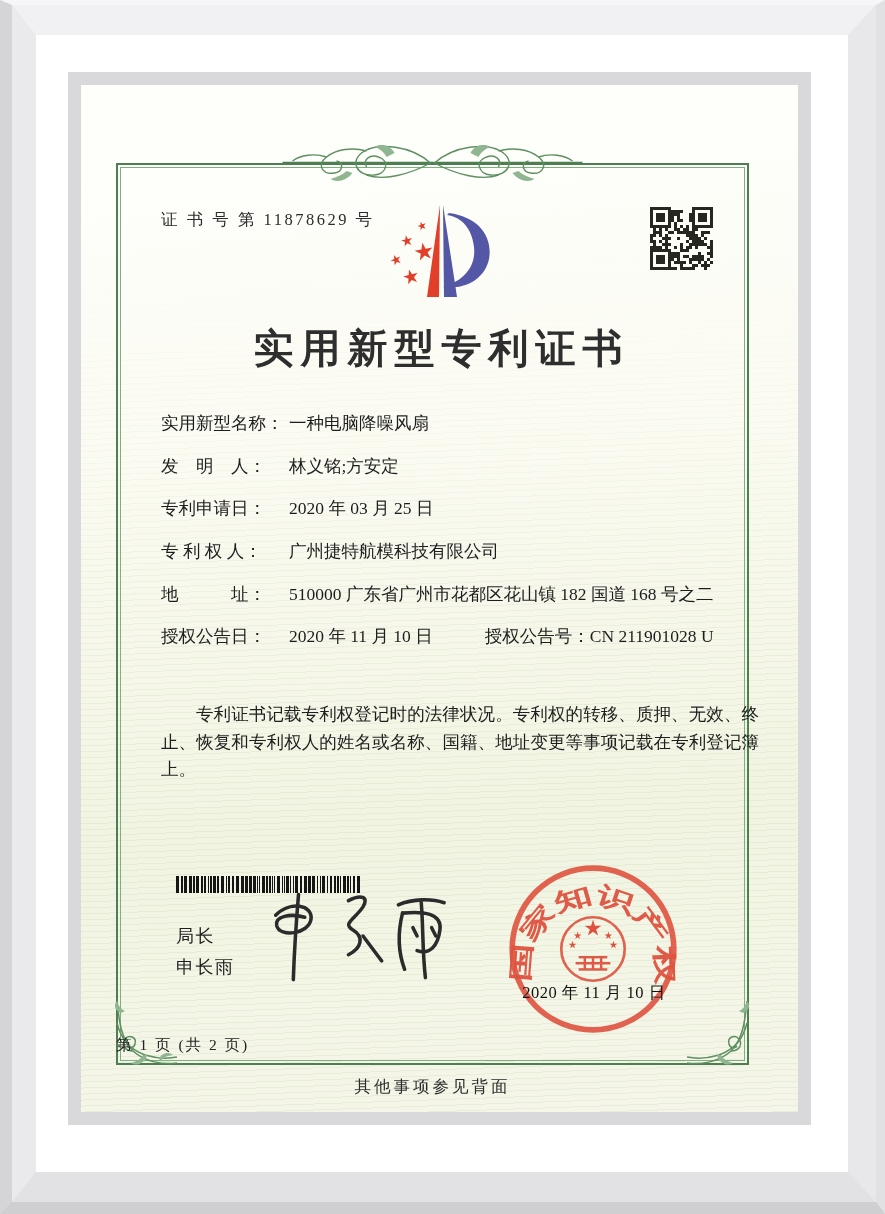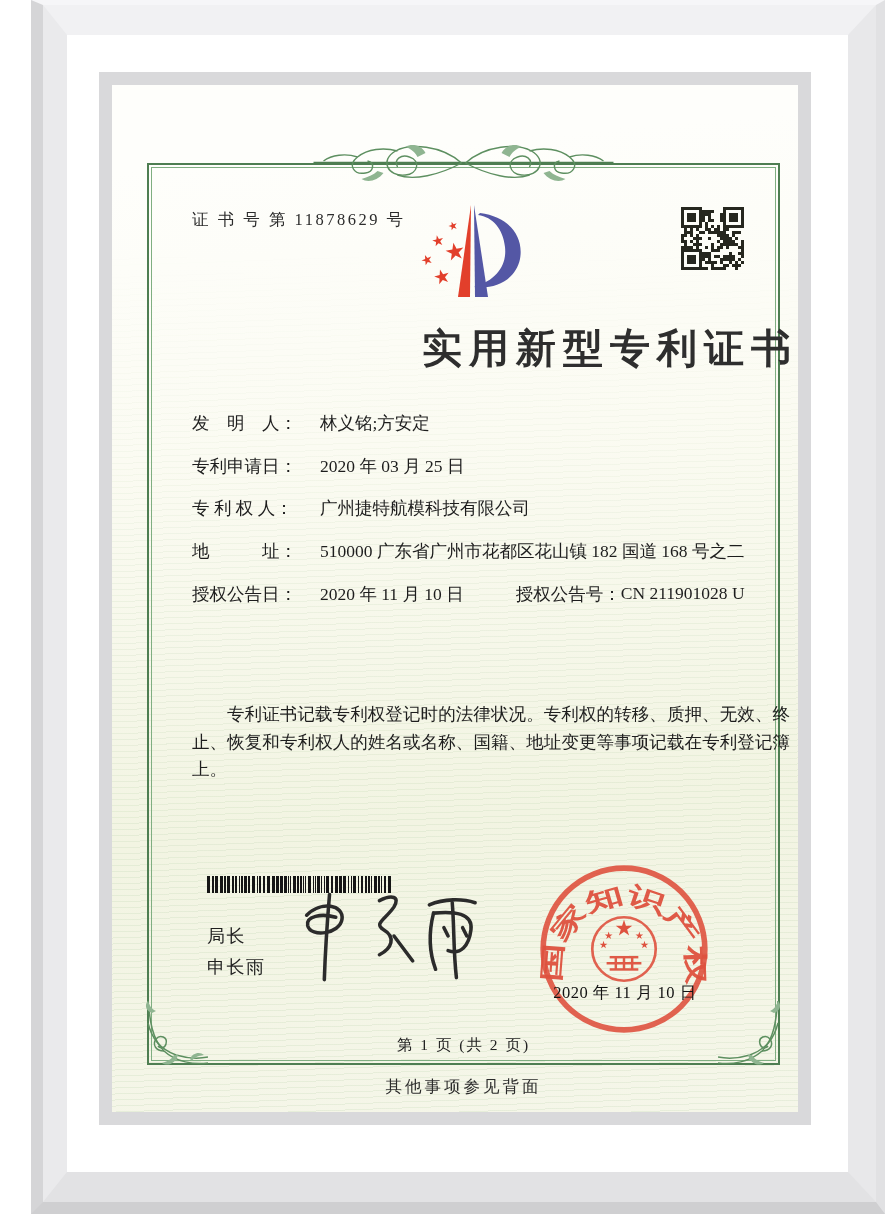--- a/index.html
+++ b/index.html
@@ -1,20 +1,20 @@
 <!DOCTYPE html>
 <html><head>
 <meta charset="utf-8">
 <style>
   html,body{margin:0;padding:0;}
   body{width:885px;height:1214px;position:relative;background:#fff;overflow:hidden;
        font-family:"Liberation Serif","DejaVu Serif",serif;color:#222;}
   
   .bevel1{position:absolute;inset:0;border-style:solid;border-width:5px 9px 12px 12px;
-          border-color:#f6f6f8 #e1e1e3 #cfcfd1 #d5d5d7;margin-left:31px;}
+          border-color:#f6f6f8 #e1e1e3 #cfcfd1 #d5d5d7;}
   .bevel2{position:absolute;inset:0;border-style:solid;border-width:30px 28px 30px 24px;
           border-color:#f1f1f3 #e8e8ea #e2e2e4 #eaeaec;}
   .mat{position:absolute;inset:0;border-style:solid;border-width:37px 37px 47px 32px;border-color:#ffffff;}
   .band{position:absolute;inset:0;border:13px solid #d9d9db;}
   
   .paper{position:absolute;inset:0;overflow:hidden;
          background:linear-gradient(175deg,#fefefb 8%,#fbfbf2 35%,#f2f4e2 70%,#f5f6e9 100%);}
   .paper::before{content:"";position:absolute;inset:0;pointer-events:none;
          background:repeating-linear-gradient(178deg,rgba(120,170,110,.11) 0 1px,transparent 1px 6px);
          -webkit-mask-image:linear-gradient(to bottom,transparent 16%,rgba(0,0,0,.75) 48%,#000 78%);
@@ -26,38 +26,38 @@
   .fl{position:absolute;width:66px;height:66px;}
   .fl.bl{left:30px;top:916px;}
   .fl.br{left:606px;top:916px;transform:scaleX(-1);}
   
   .cert-no{position:absolute;left:80px;top:124px;font-size:16.5px;letter-spacing:2.5px;color:#2c2c2c;}
   .logo{position:absolute;left:296px;top:112px;width:132px;height:112px;}
   .qr{position:absolute;left:569px;top:122px;width:63px;height:63px;display:grid;
       grid-template-columns:repeat(21,3px);grid-auto-rows:3px;}
   .qr i{display:block;}
   .qr i.b{background:#26271f;}
-  .title{position:absolute;left:4px;right:0;top:236px;text-align:right;font-size:40px;
+  .title{position:absolute;left:4px;right:0;top:236px;text-align:center;font-size:40px;
          letter-spacing:7px;font-weight:600;color:#2e2e2e;}
   .fields{position:absolute;left:80px;top:317px;font-size:17.5px;color:#1d1d1d;}
   .frow{height:42.6px;display:flex;align-items:center;white-space:nowrap;}
   .flabel{display:inline-block;width:128px;}
   .grant2{margin-left:52px;}
   .paras{position:absolute;left:80px;top:616px;width:598px;font-size:17.5px;line-height:27.5px;
          text-align:justify;color:#1e1e1e;}
   .paras p{margin:0;text-indent:2em;}
   .barcode{position:absolute;left:95px;top:791px;width:186px;height:17px;display:flex;align-items:stretch;}
   .barcode b{display:block;height:100%;background:#151515;}
   .officer{position:absolute;left:95px;top:836px;font-family:"Liberation Sans","DejaVu Sans",sans-serif;
            font-size:18px;line-height:31px;letter-spacing:1.5px;color:#1f1f1f;}
   .sig{position:absolute;left:178px;top:798px;width:208px;height:106px;}
   .seal{position:absolute;left:424px;top:776px;width:176px;height:176px;opacity:.92;}
   .seal-date{position:absolute;left:430px;top:897px;width:166px;text-align:center;font-size:16.5px;
              letter-spacing:.5px;color:#121212;z-index:5;}
-  .page-ind{position:absolute;left:35px;top:950px;width:633px;text-align:center;font-size:15.5px;
+  .page-ind{position:absolute;left:35px;top:950px;width:633px;font-size:15.5px;
             letter-spacing:2px;color:#222;}
   .back-note{position:absolute;left:35px;top:991px;width:633px;text-align:center;font-size:16.5px;
              letter-spacing:3px;color:#2b2b2b;}
 </style>
 </head>
 <body>
 
 <div class="bevel1">
  <div class="bevel2">
   <div class="mat">
@@ -557,20 +557,24 @@
               <i></i>
               <i></i>
               <i class="b"></i>
               <i></i>
               <i></i>
             </div>
 
       <div class="title">实用新型专利证书</div>
 
       <div class="fields">
+        <div class="frow">
+          <span class="flabel">实用新型名称：</span>
+          <span class="fval">一种电脑降噪风扇</span>
+        </div>
         <div class="frow">
           <span class="flabel">发　明　人：</span>
           <span class="fval">林义铭;方安定</span>
         </div>
         <div class="frow">
           <span class="flabel">专利申请日：</span>
           <span class="fval">2020 年 03 月 25 日</span>
         </div>
         <div class="frow">
           <span class="flabel">专 利 权 人：</span>

